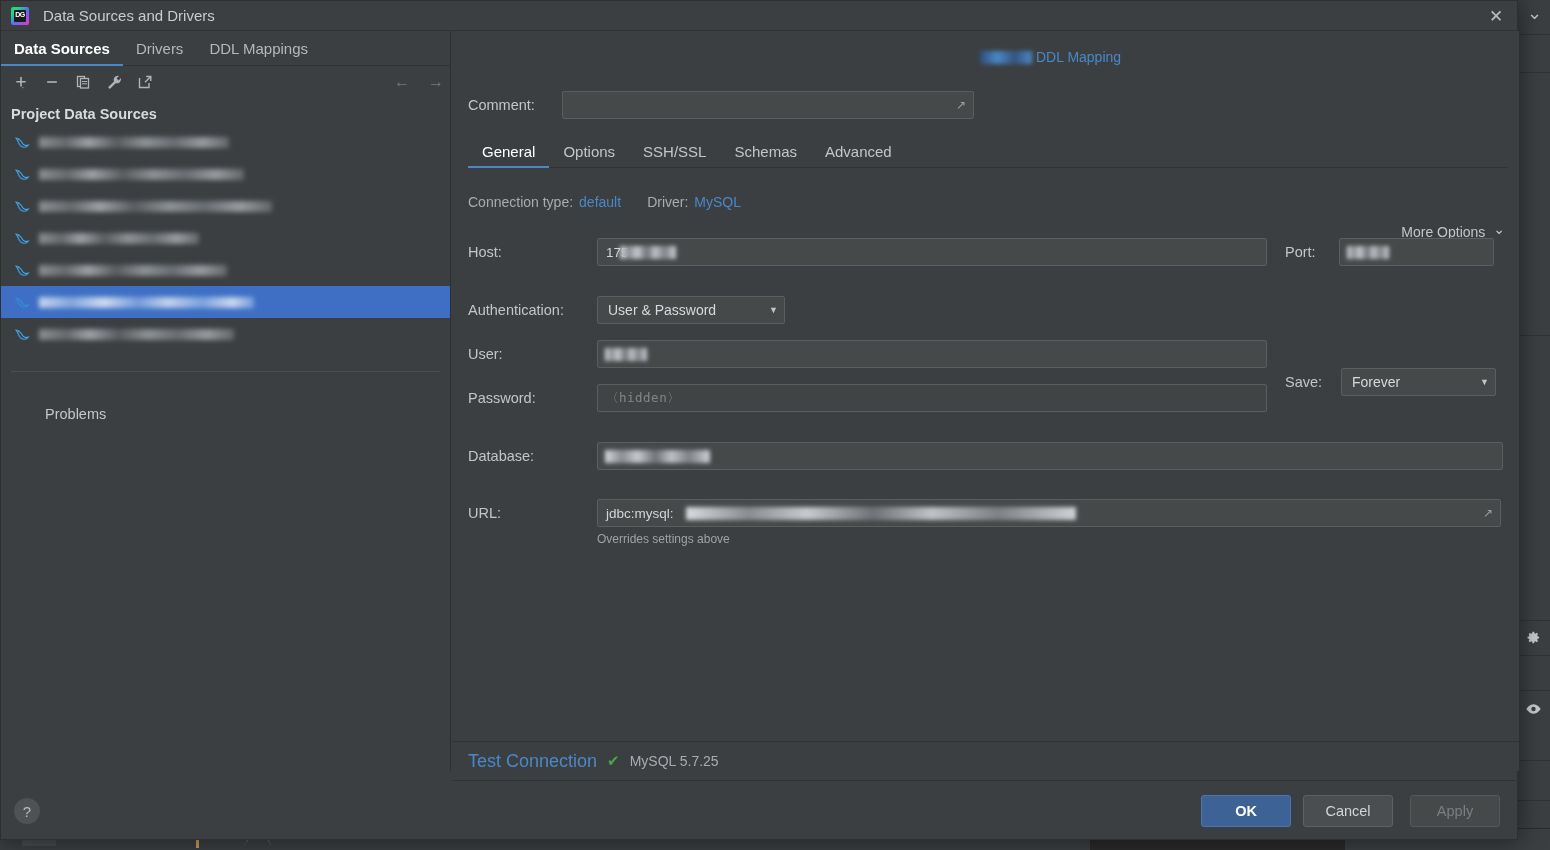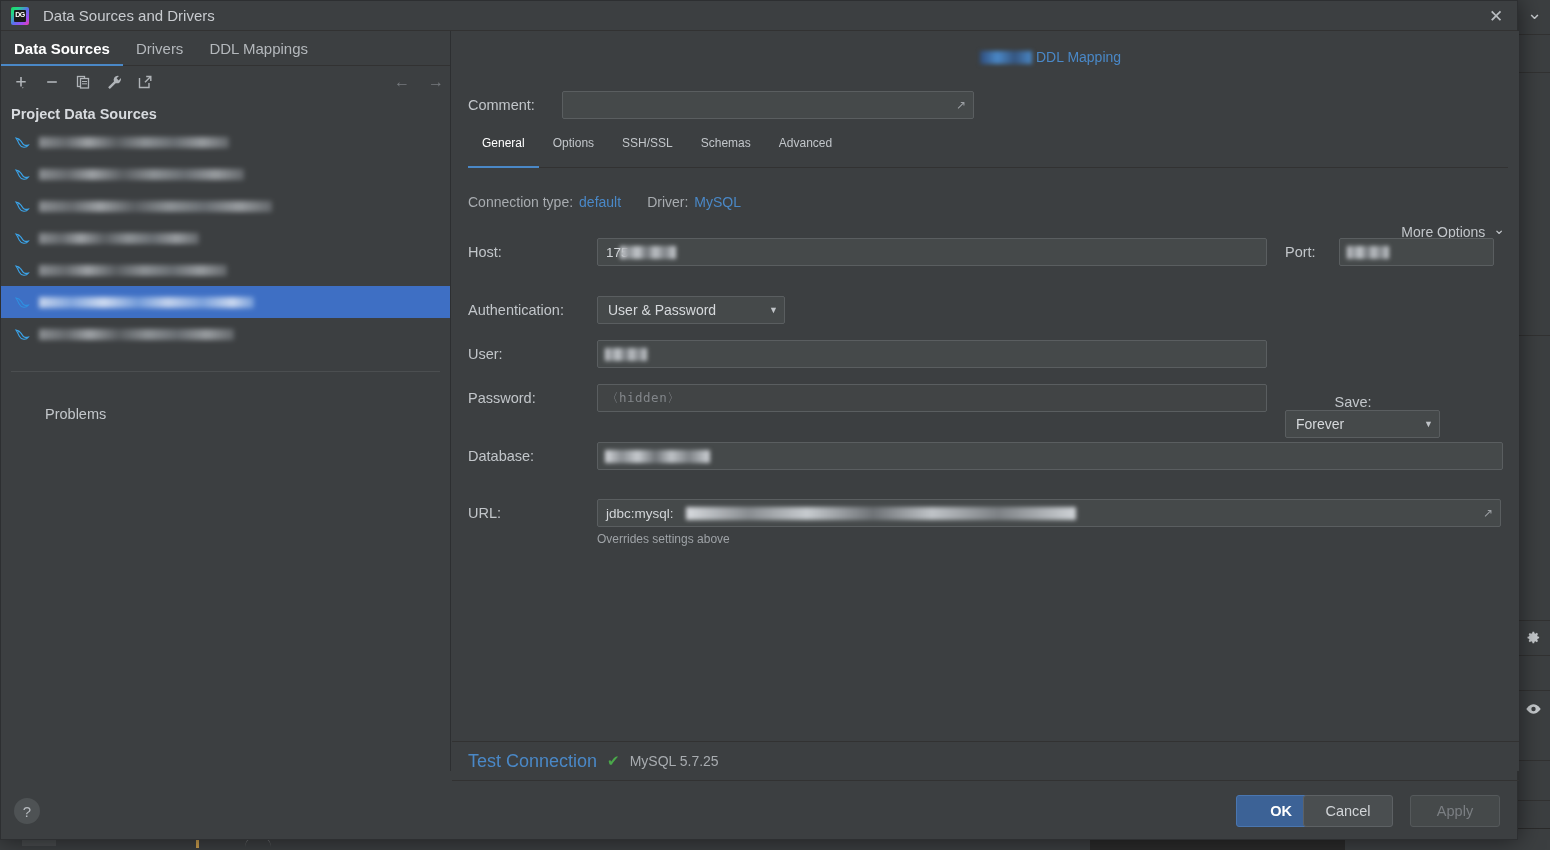--- a/index.html
+++ b/index.html
@@ -189,21 +189,21 @@
   }
   .combo .caret { color: #c0c4c8; font-size: 9px; margin-left: 14px; }
   .link { color: #4a88c7; font-size: 14px; cursor: pointer; }
   .muted { color: #a8acb0; font-size: 14px; }
   .tiny-note { color: #9ea2a6; font-size: 12px; }
   .tabs2 {
     position: absolute; left: 16px; top: 105px; width: 1040px; height: 32px;
     display: flex; align-items: flex-end; border-bottom: 1px solid #323232;
   }
   .ftab {
-    font-size: 12px; color: #c2c6ca; padding: 0 14px 17px 14px; cursor: pointer; position: relative;
+    font-size: 15px; color: #c2c6ca; padding: 0 14px 7px 14px; cursor: pointer; position: relative;
   }
   .ftab.active { color: #ffffff; }
   .ftab.active::after {
     content: ""; position: absolute; left: 0; right: 0; bottom: -1px; height: 2px; background: #4a88c7;
   }
   .more-opt { position: absolute; right: 14px; top: 193px; color: #c2c6ca; font-size: 14px; cursor: pointer; }
 
   
   .test-bar {
     position: absolute; left: 451px; top: 740px; width: 1067px; height: 40px;
@@ -219,21 +219,21 @@
     position: absolute; left: 13px; width: 26px; height: 26px; border-radius: 50%;
     background: #4e5254; color: #b8bcc0; font-size: 15px;
     display: flex; align-items: center; justify-content: center; cursor: pointer;
   }
   .btn {
     height: 32px; min-width: 90px; border-radius: 3px;
     border: 1px solid #5d6164; background: #4a4e50; color: #d2d5d8;
     font-size: 14.5px; display: flex; align-items: center; justify-content: center;
     cursor: pointer; position: absolute;
   }
-  .btn.primary { background: #3c6296; border-color: #4a76b0; color: #ffffff; font-weight: bold; margin-left: 35px; }
+  .btn.primary { background: #3c6296; border-color: #4a76b0; color: #ffffff; font-weight: bold; }
   .btn.disabled { color: #7b7f83; border-color: #55595b; background: #45494a; cursor: default; }
 </style>
 </head>
 <body>
 
 <div id="ide-backdrop">
   <div class="ide-right-rail">
     <div class="ide-hline" style="top:34px;"></div>
     <div class="ide-hline" style="top:72px;"></div>
     <div class="ide-hline" style="top:335px;"></div>
@@ -466,21 +466,21 @@
         <span class="blurval" style="width:42px;"></span>
       </span>
     </div>
 
     <div class="frow" style="left:16px; top:353px;">
       <span class="flabel" style="width:129px;">Password:</span>
       <span class="field readonly" style="width:670px;">
         <span class="ph">〈hidden〉</span>
       </span>
     </div>
-    <div class="frow" style="left:833px; top:363px;flex-direction:column;">
+    <div class="frow" style="left:833px; top:337px;">
       <span class="flabel" style="width:56px;">Save:</span>
       <span class="combo" style="width:155px;">
         <span>Forever</span>
         <span class="caret">▼</span>
       </span>
     </div>
 
     <div class="frow" style="left:16px; top:411px;">
       <span class="flabel" style="width:129px;">Database:</span>
       <span class="field" style="width:906px;">

